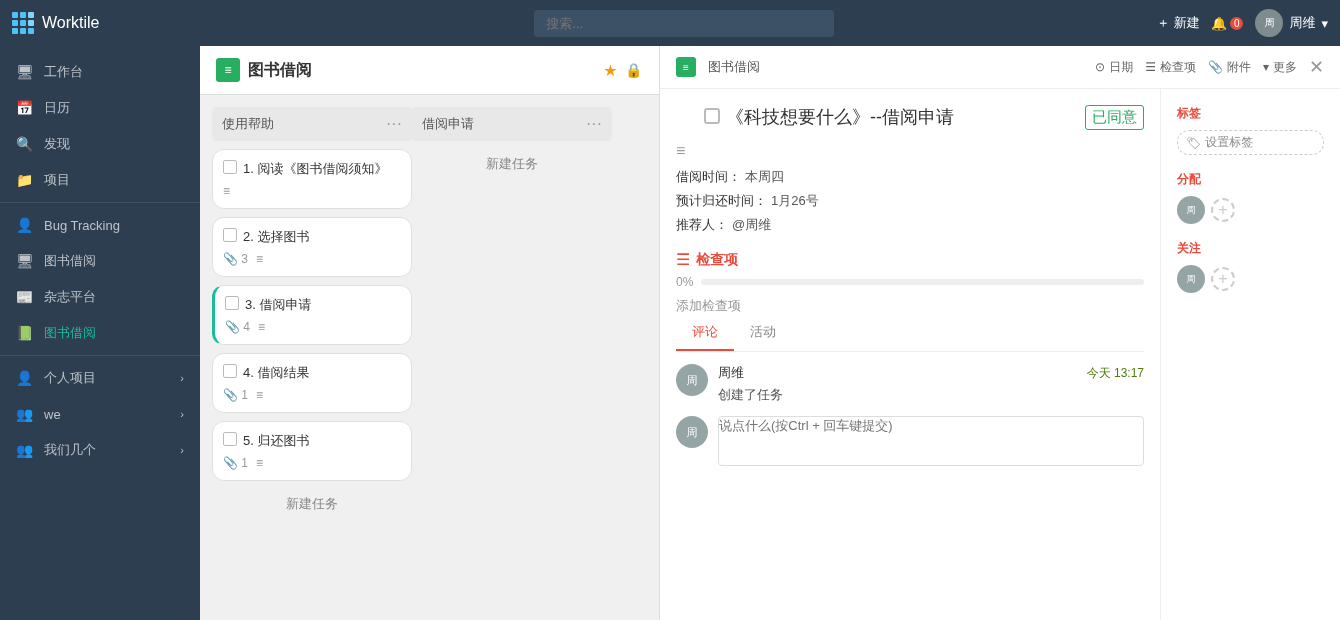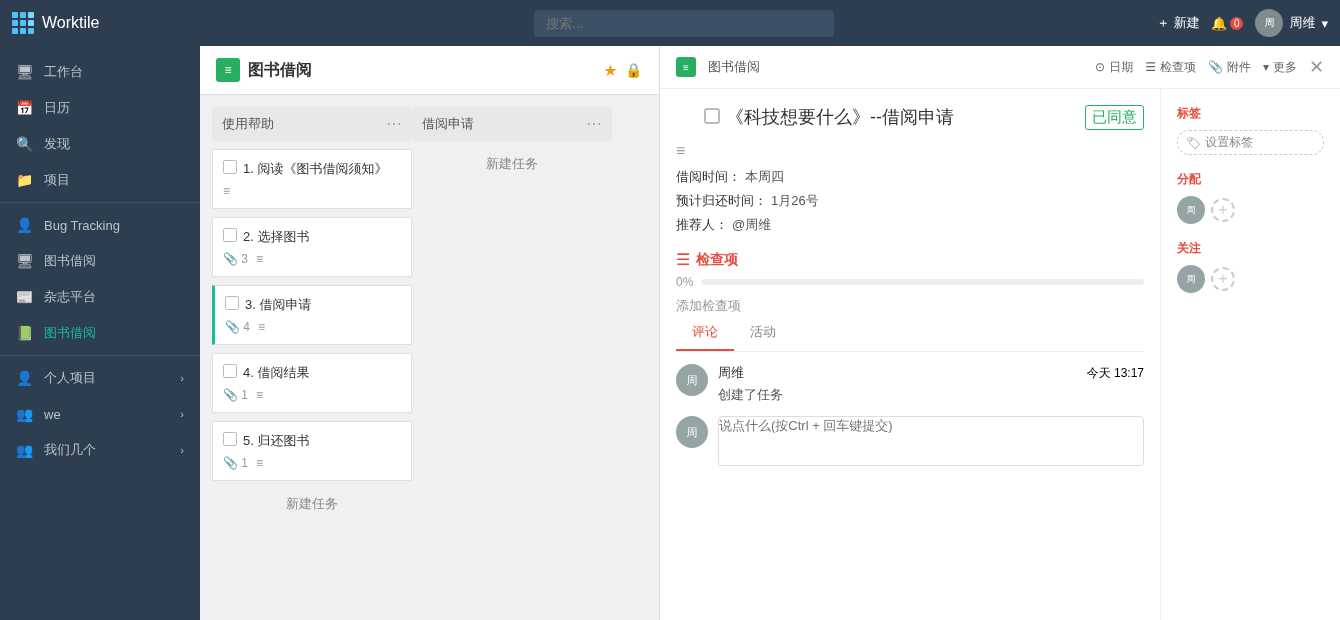--- a/index.html
+++ b/index.html
@@ -46,21 +46,21 @@
     .project-title { font-size: 16px; font-weight: 600; color: #333; flex: 1; }
     .project-star { color: #f39c12; font-size: 16px; cursor: pointer; }
     .project-lock { color: #e74c3c; font-size: 14px; cursor: pointer; }
 
     
     .lists-area { flex: 1; display: flex; overflow-x: auto; padding: 12px; gap: 0; }
     .list-col { width: 200px; flex-shrink: 0; display: flex; flex-direction: column; gap: 8px; }
     .list-header { display: flex; align-items: center; justify-content: space-between; padding: 8px 10px; background: #e8e8e8; border-radius: 4px; }
     .list-title { font-size: 13px; color: #555; font-weight: 500; }
     .list-action { cursor: pointer; color: #999; font-size: 16px; }
-    .task-card { background: #fff; border-radius: 1px; padding: 10px; cursor: pointer; border: 1px solid #e0e0e0; }
+    .task-card { background: #fff; border-radius: 12px; padding: 10px; cursor: pointer; border: 1px solid #e0e0e0; }
     .task-card.active { border-left: 3px solid #1abc9c; }
     .task-check { width: 14px; height: 14px; border: 1px solid #bbb; border-radius: 2px; display: inline-block; margin-right: 6px; vertical-align: middle; flex-shrink: 0; }
     .task-name { font-size: 13px; color: #333; display: flex; align-items: flex-start; }
     .task-meta { display: flex; align-items: center; gap: 8px; margin-top: 6px; }
     .task-meta-icon { display: flex; align-items: center; gap: 3px; color: #999; font-size: 12px; }
     .new-task-btn { color: #888; font-size: 13px; cursor: pointer; padding: 6px 0; text-align: center; }
 
     
     .detail-panel { flex: 1; background: #fff; display: flex; flex-direction: column; overflow: hidden; }
     .detail-header { display: flex; align-items: center; padding: 10px 16px; border-bottom: 1px solid #eee; gap: 12px; background: #fff; }
@@ -97,21 +97,21 @@
     .tabs { display: flex; border-bottom: 1px solid #eee; margin-bottom: 12px; }
     .tab { padding: 8px 16px; font-size: 13px; color: #888; cursor: pointer; border-bottom: 2px solid transparent; }
     .tab.active { color: #e74c3c; border-bottom-color: #e74c3c; }
 
     
     .comment-row { display: flex; gap: 10px; margin-bottom: 12px; }
     .comment-avatar { width: 32px; height: 32px; border-radius: 50%; background: #95a5a6; flex-shrink: 0; overflow: hidden; display: flex; align-items: center; justify-content: center; font-size: 11px; color: #fff; }
     .comment-content { flex: 1; }
     .comment-meta { display: flex; align-items: center; gap: 8px; margin-bottom: 4px; }
     .comment-user { font-size: 13px; color: #333; font-weight: 500; }
-    .comment-time { font-size: 12px; color: #000000; margin-left: auto; }
+    .comment-time { font-size: 12px; color: #4d7c0f; margin-left: auto; }
     .comment-text { font-size: 13px; color: #555; }
 
     
     .comment-input-row { display: flex; gap: 10px; }
     .comment-textarea { flex: 1; border: 1px solid #ddd; border-radius: 4px; padding: 0; font-size: 13px; color: #666; resize: none; height: 50px; outline: none; }
 
     
     .ds-section { margin-bottom: 16px; }
     .ds-label { font-size: 12px; color: #e74c3c; margin-bottom: 8px; font-weight: 600; }
     .ds-tag-btn { display: flex; align-items: center; gap: 4px; border: 1px dashed #ccc; border-radius: 12px; padding: 3px 8px; font-size: 12px; color: #888; cursor: pointer; }

